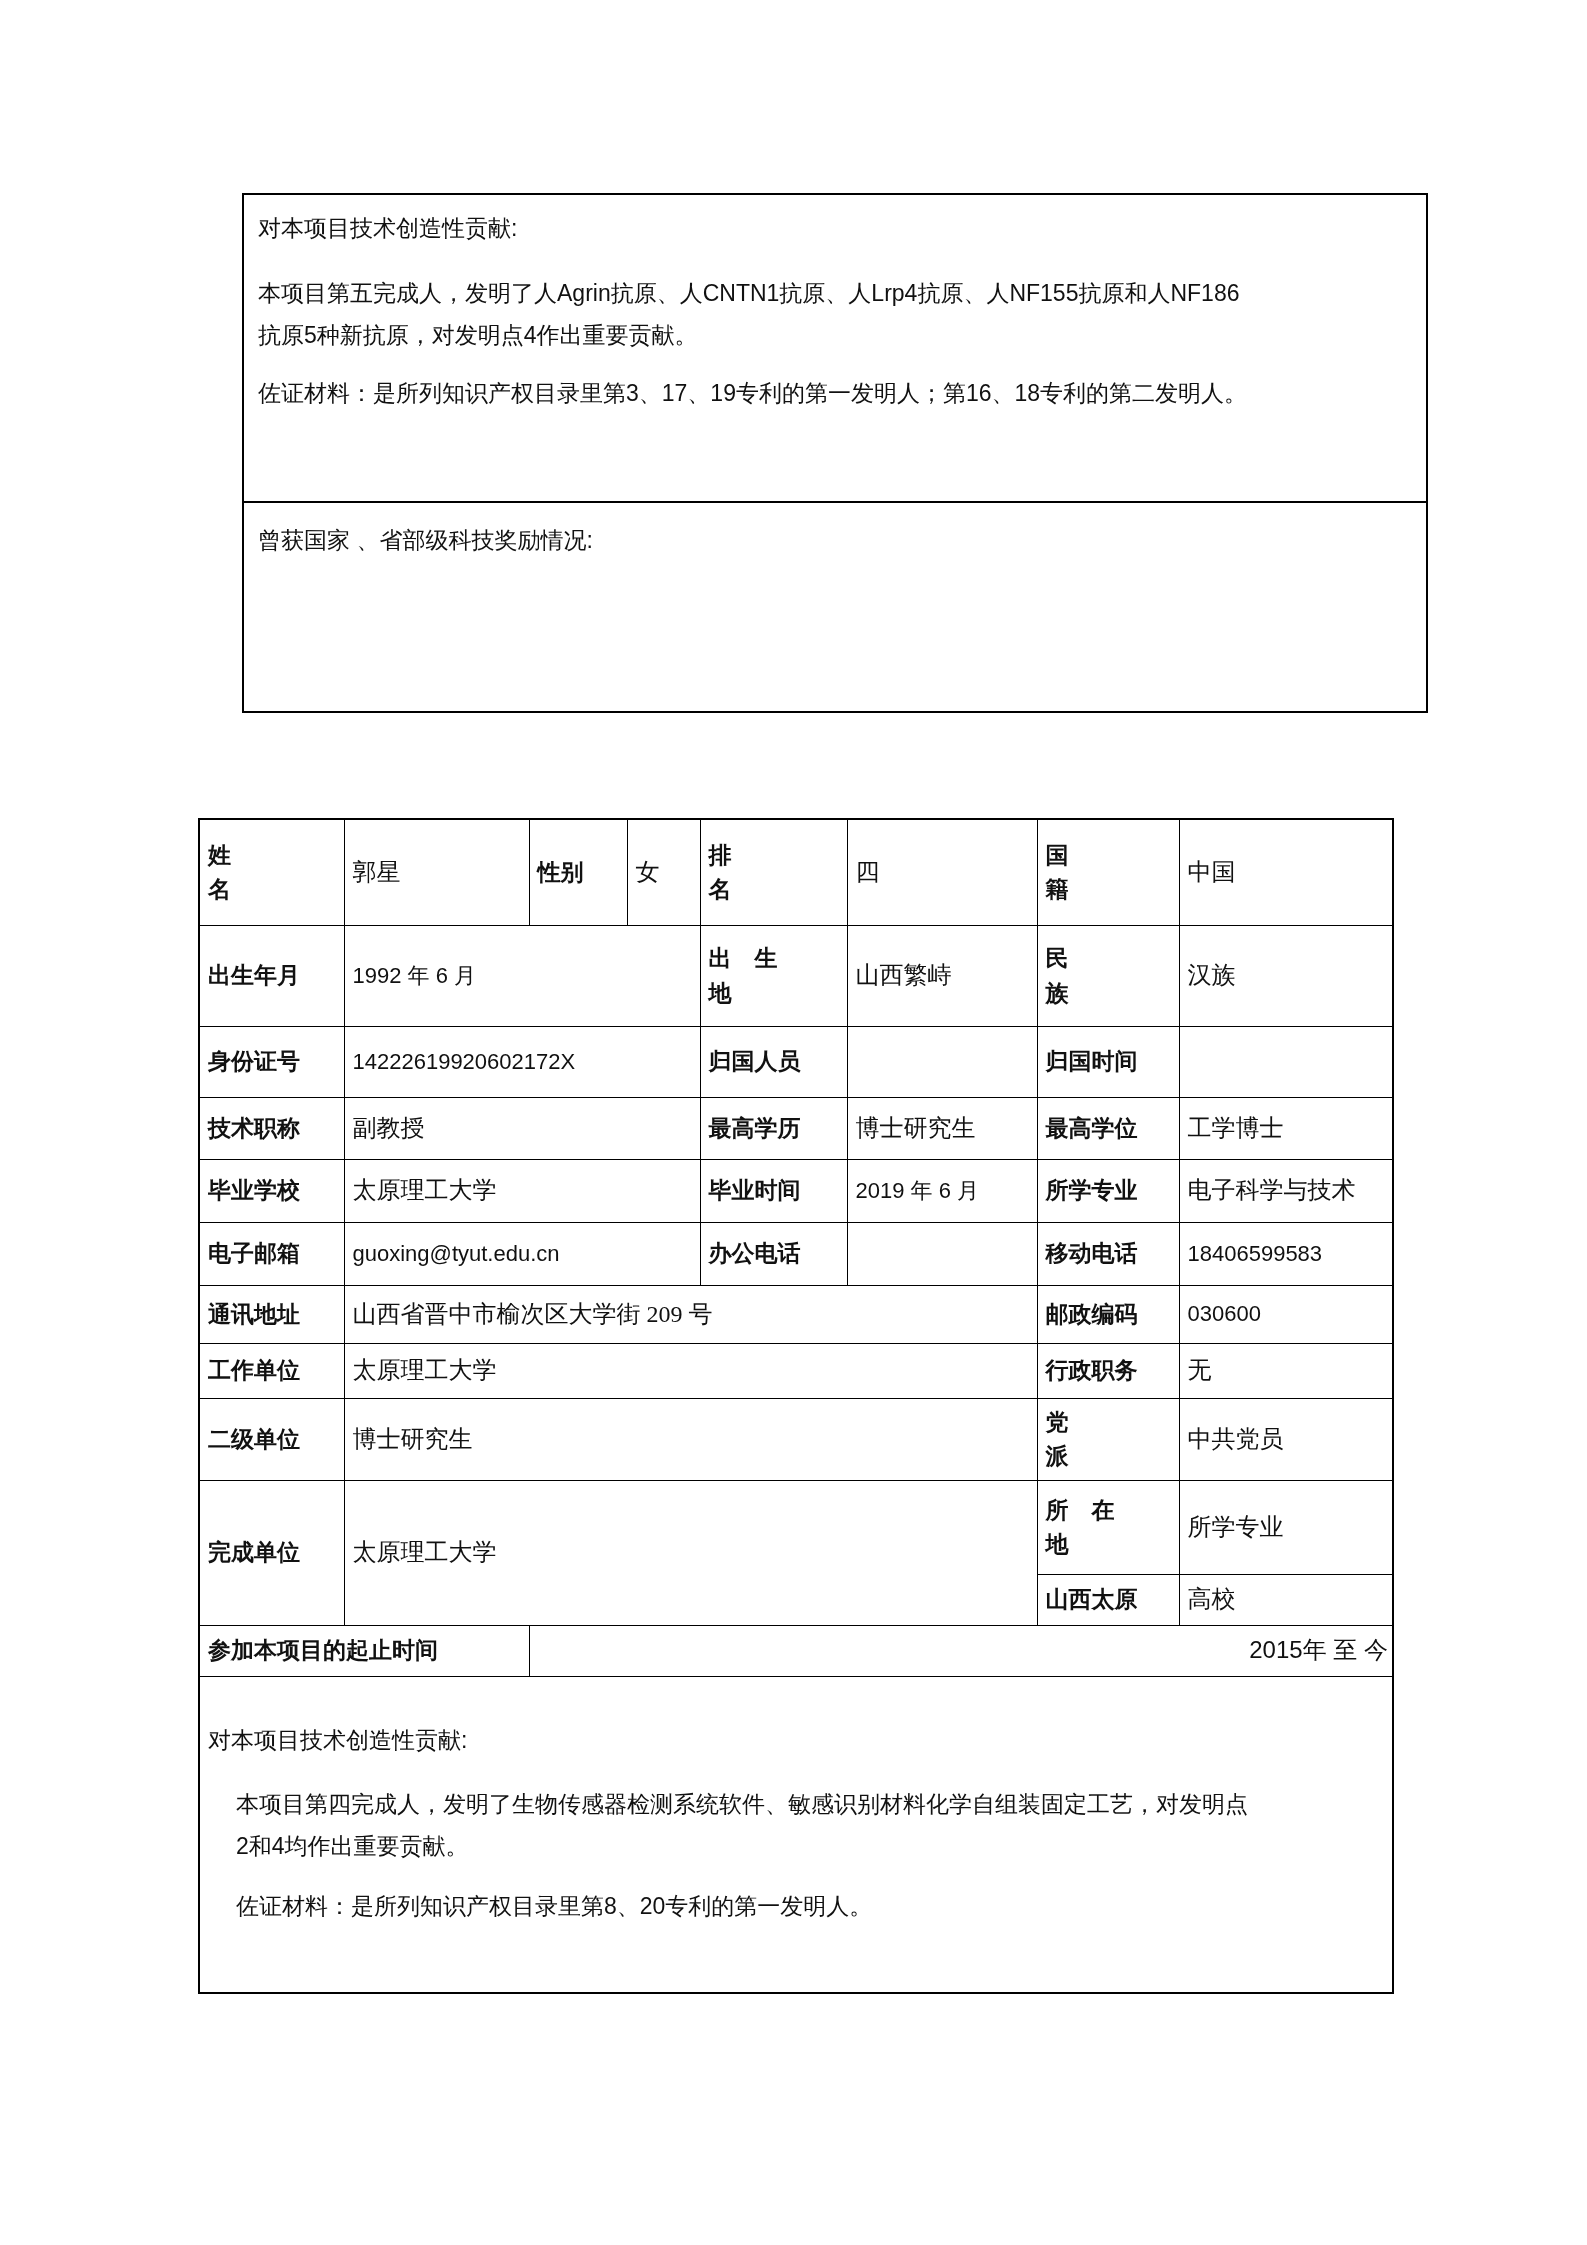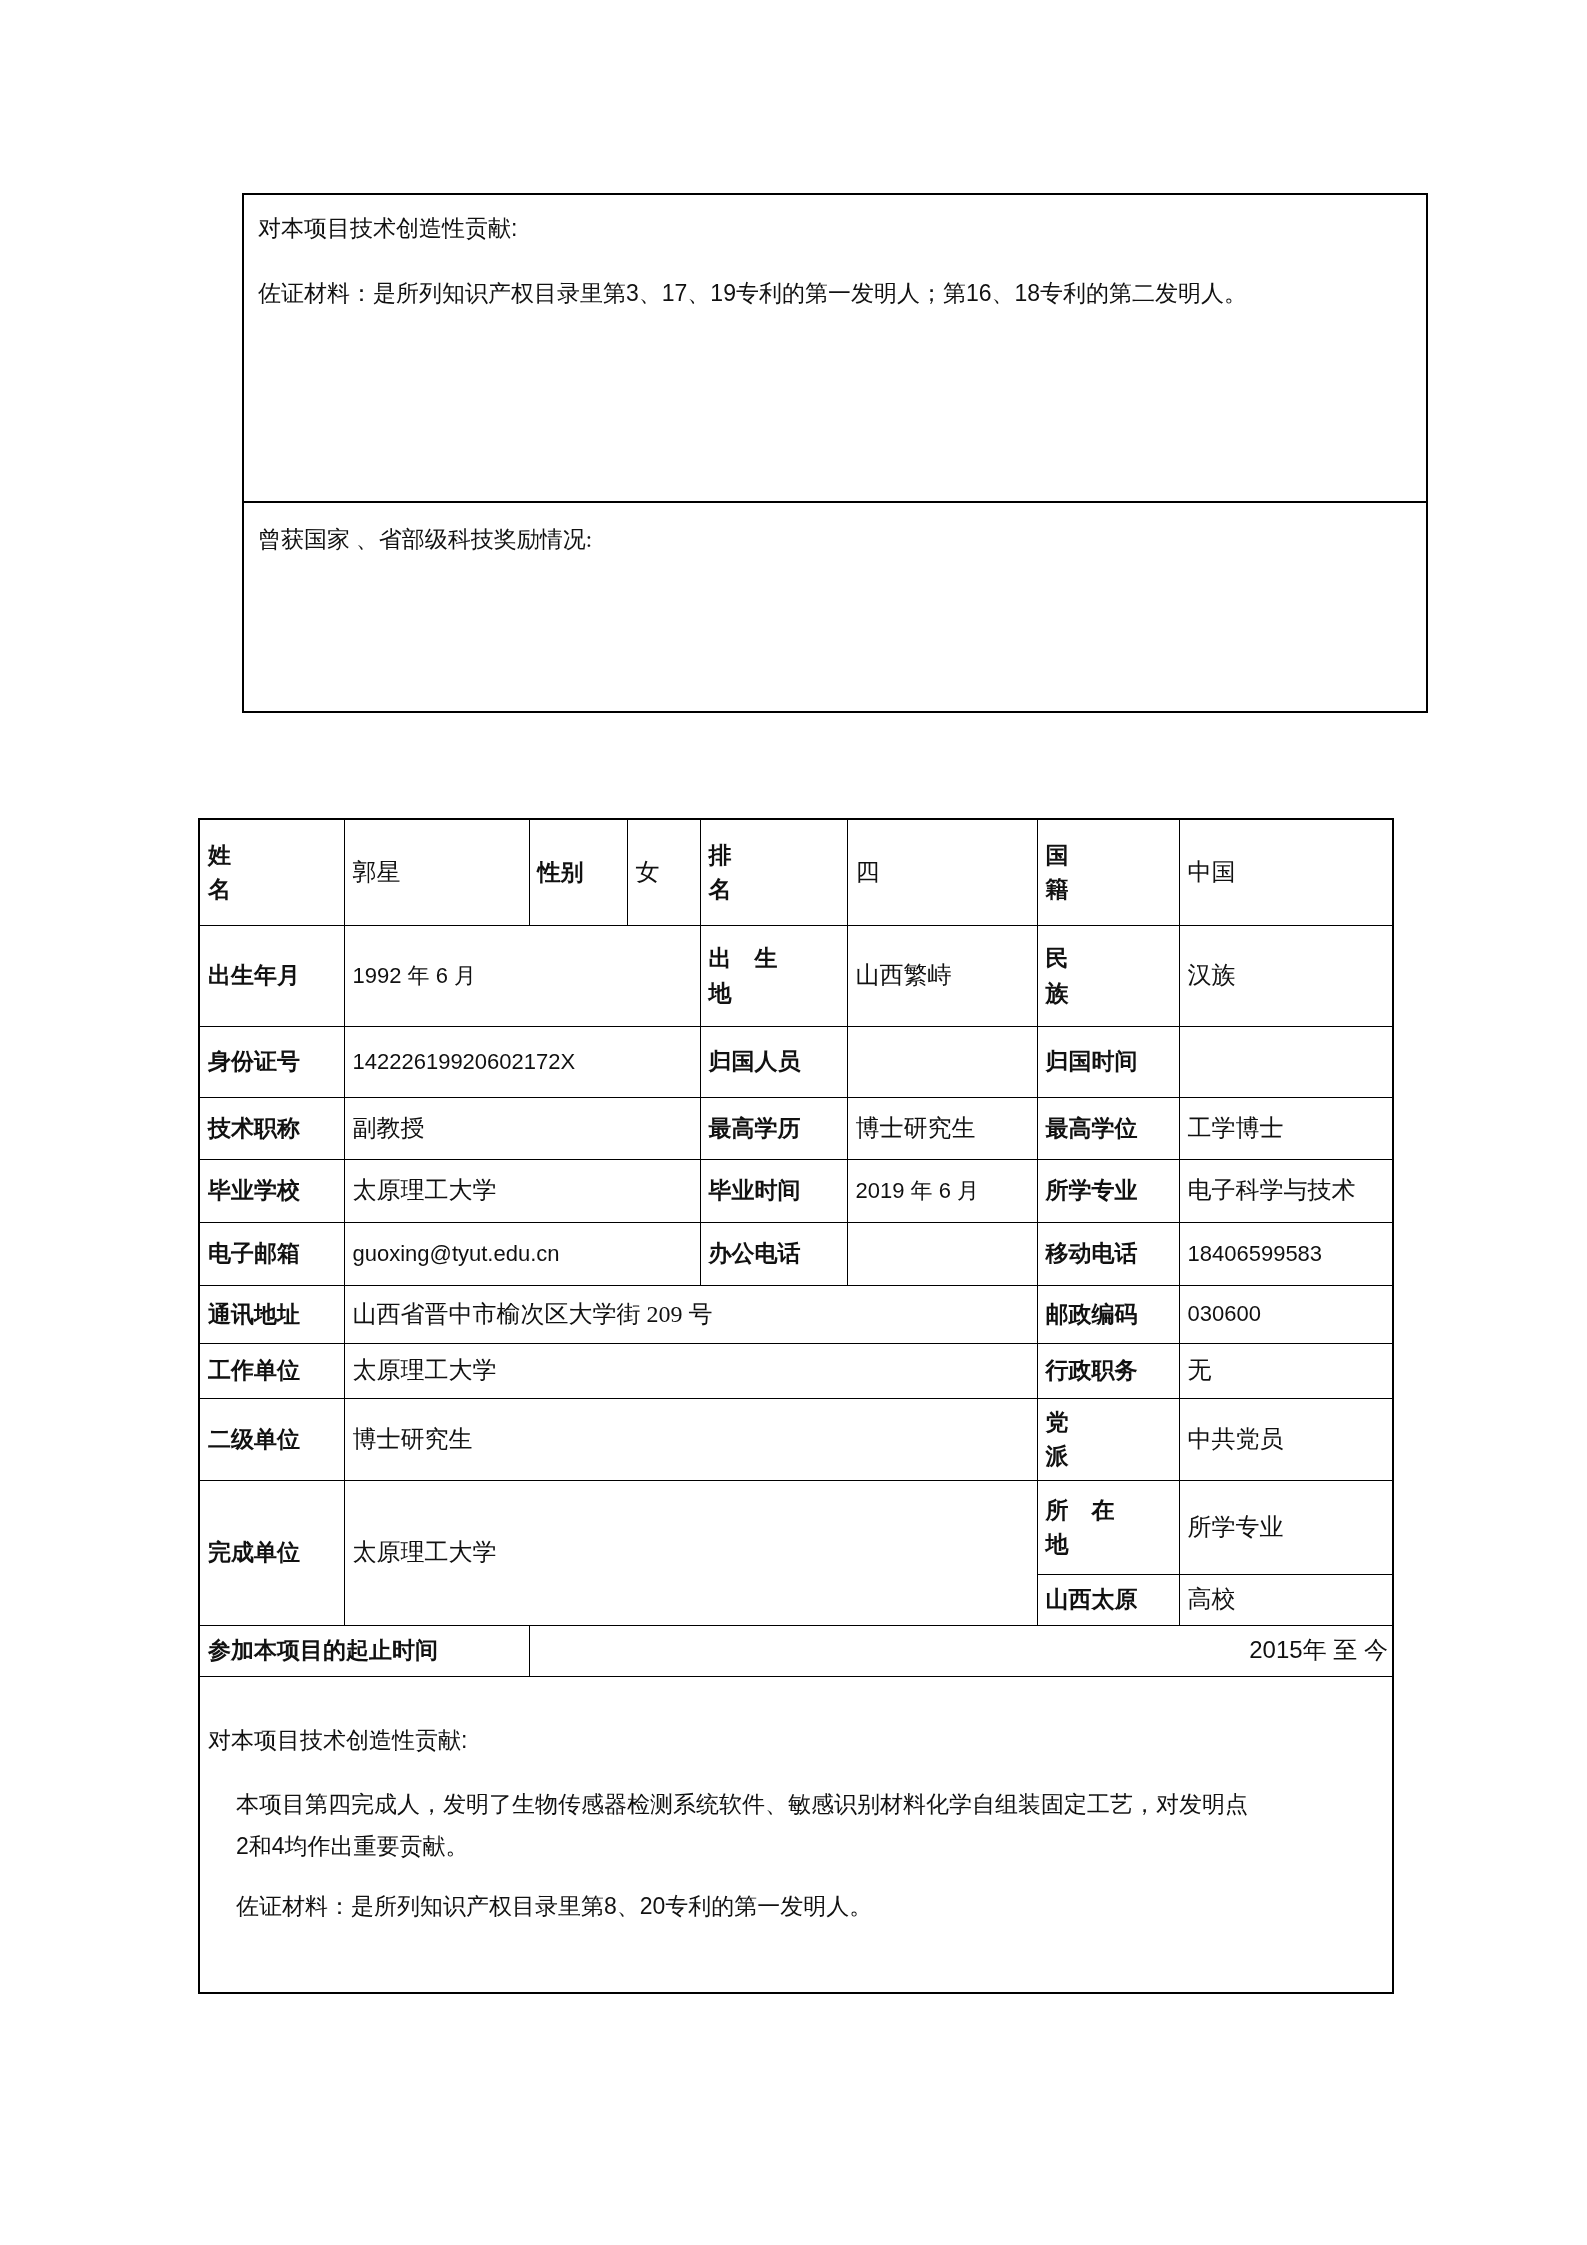--- a/index.html
+++ b/index.html
@@ -16,21 +16,20 @@
     position:absolute;left:242px;top:193px;width:1186px;height:520px;
     border:2px solid #000;box-sizing:border-box;
   }
   .box-top{
     height:308px;box-sizing:border-box;
     border-bottom:2px solid #000;
     padding:16px 26px 0 14px;
   }
   .box-awards{
     padding:20px 26px 0 14px;
-    font-family:Liberation Serif, serif;
   }
   .bx-title{
     margin:0 0 26px 0;
     font-size:23px;line-height:1.5;
   }
   .bx-para{
     margin:0 0 16px 0;
     font-size:23px;line-height:1.83;
     text-align:justify;
   }
@@ -82,20 +81,22 @@
   td.contrib .bx-para{margin-bottom:18px;margin-left:28px;}
 </style>
 </head>
 <body>
 
 <div class="page">
 
   <section class="top-boxes">
     <div class="box-top">
       <p class="bx-title">对本项目技术创造性贡献:</p>
+      <p class="bx-para prewrap">本项目第五完成人，发明了人Agrin抗原、人CNTN1抗原、人Lrp4抗原、人NF155抗原和人NF186
+抗原5种新抗原，对发明点4作出重要贡献。</p>
       <p class="bx-para">佐证材料：是所列知识产权目录里第3、17、19专利的第一发明人；第16、18专利的第二发明人。</p>
     </div>
     <div class="box-awards">
       <p class="bx-title">曾获国家 、省部级科技奖励情况:</p>
     </div>
   </section>
 
   <table class="person">
     <colgroup>
       <col style="width:145px">

